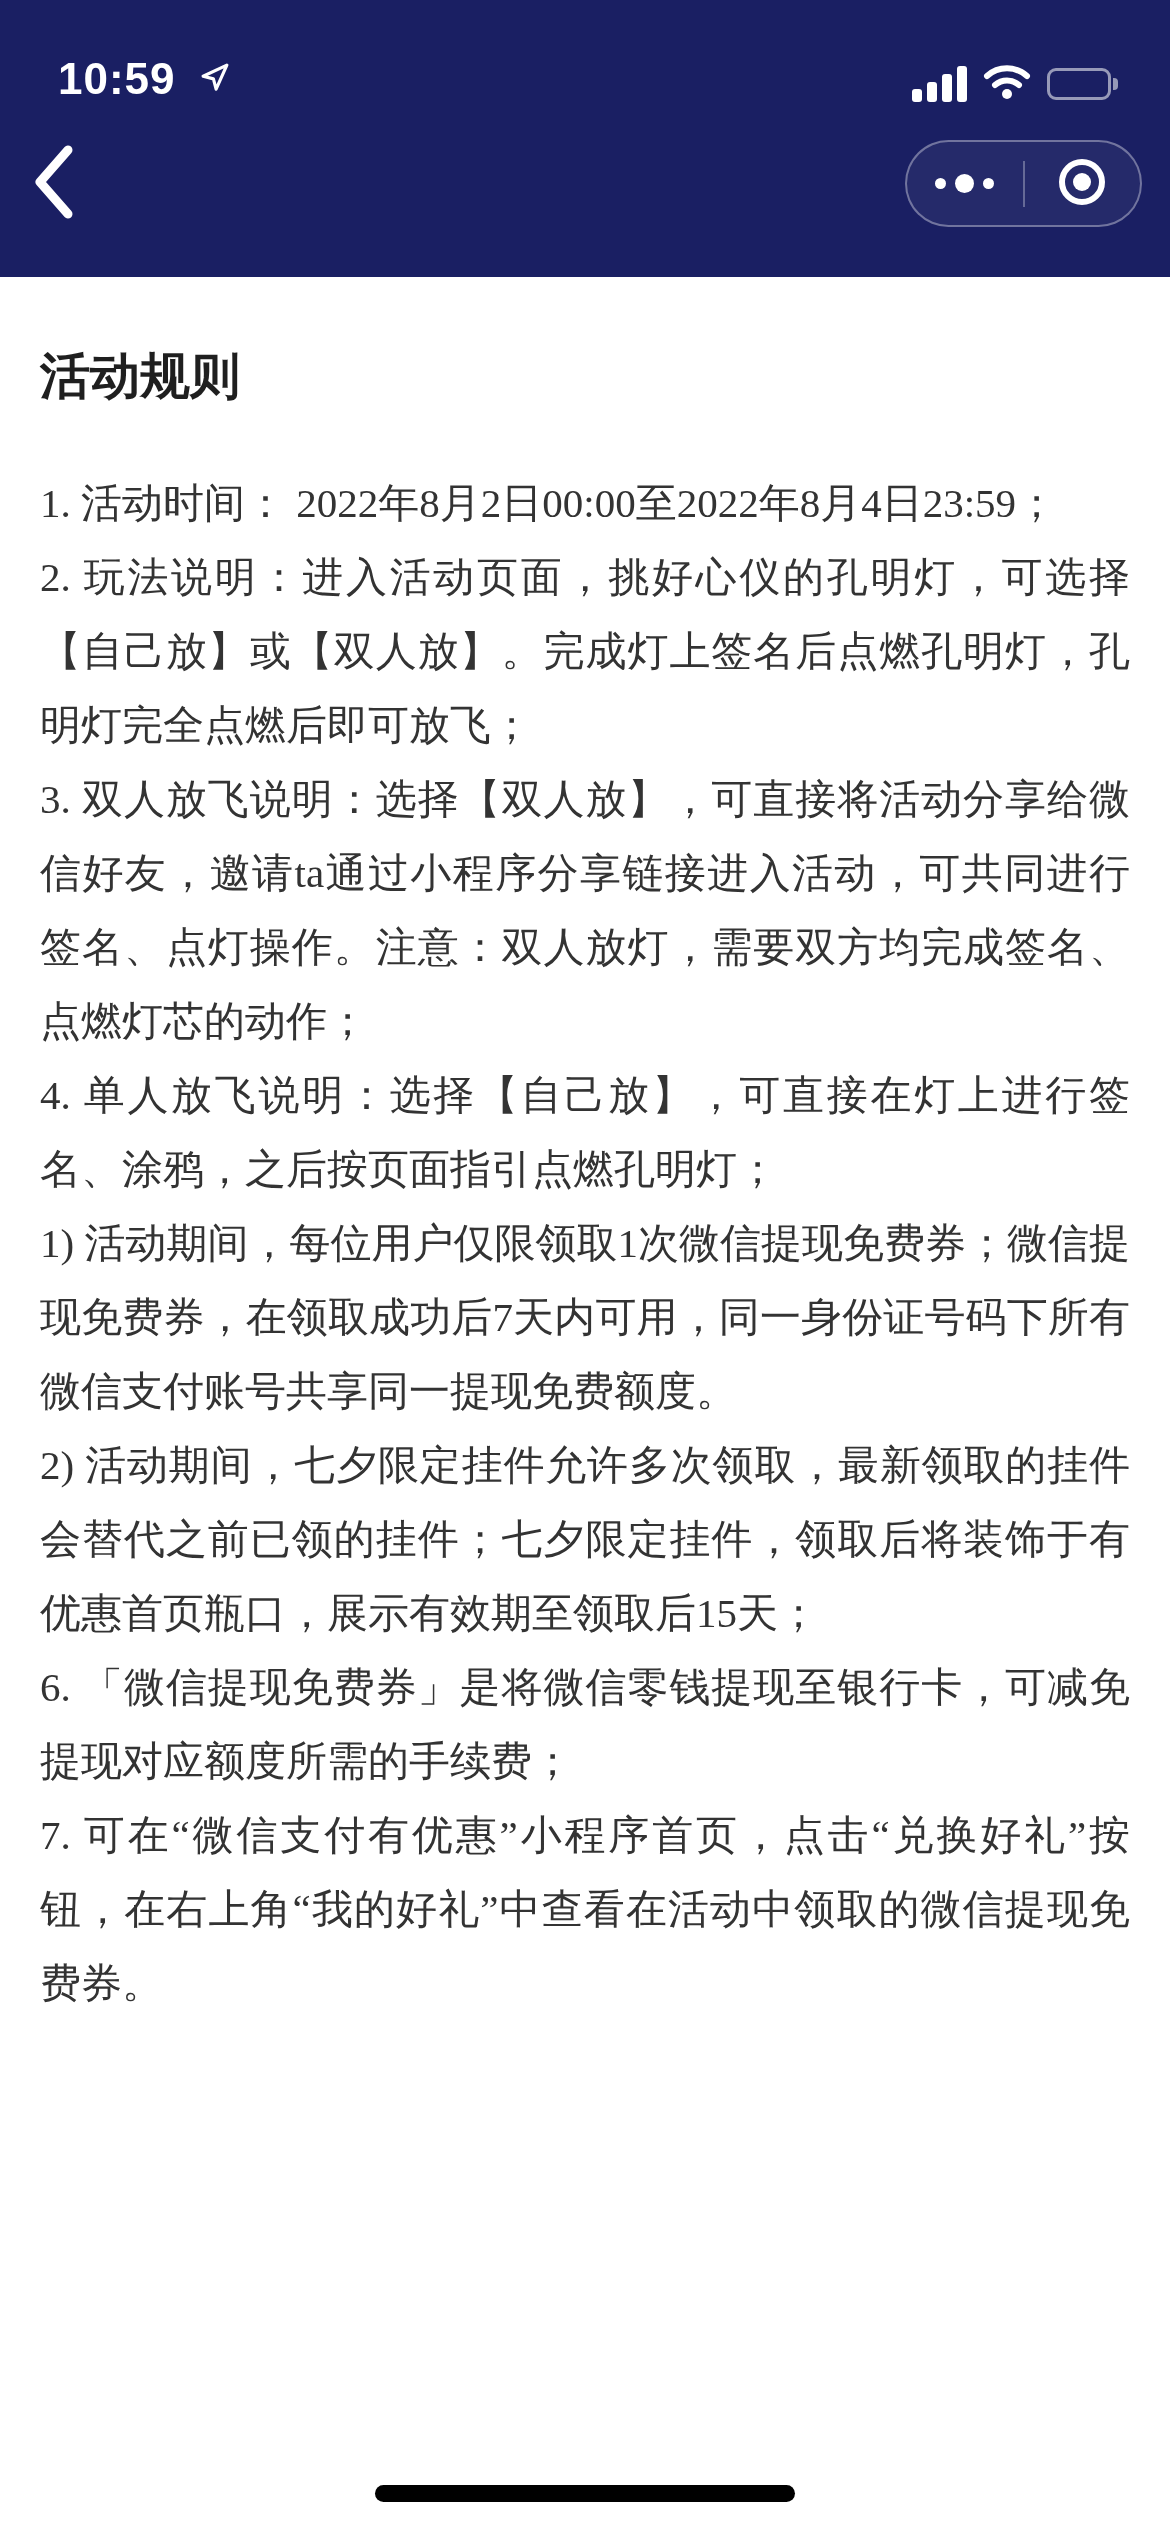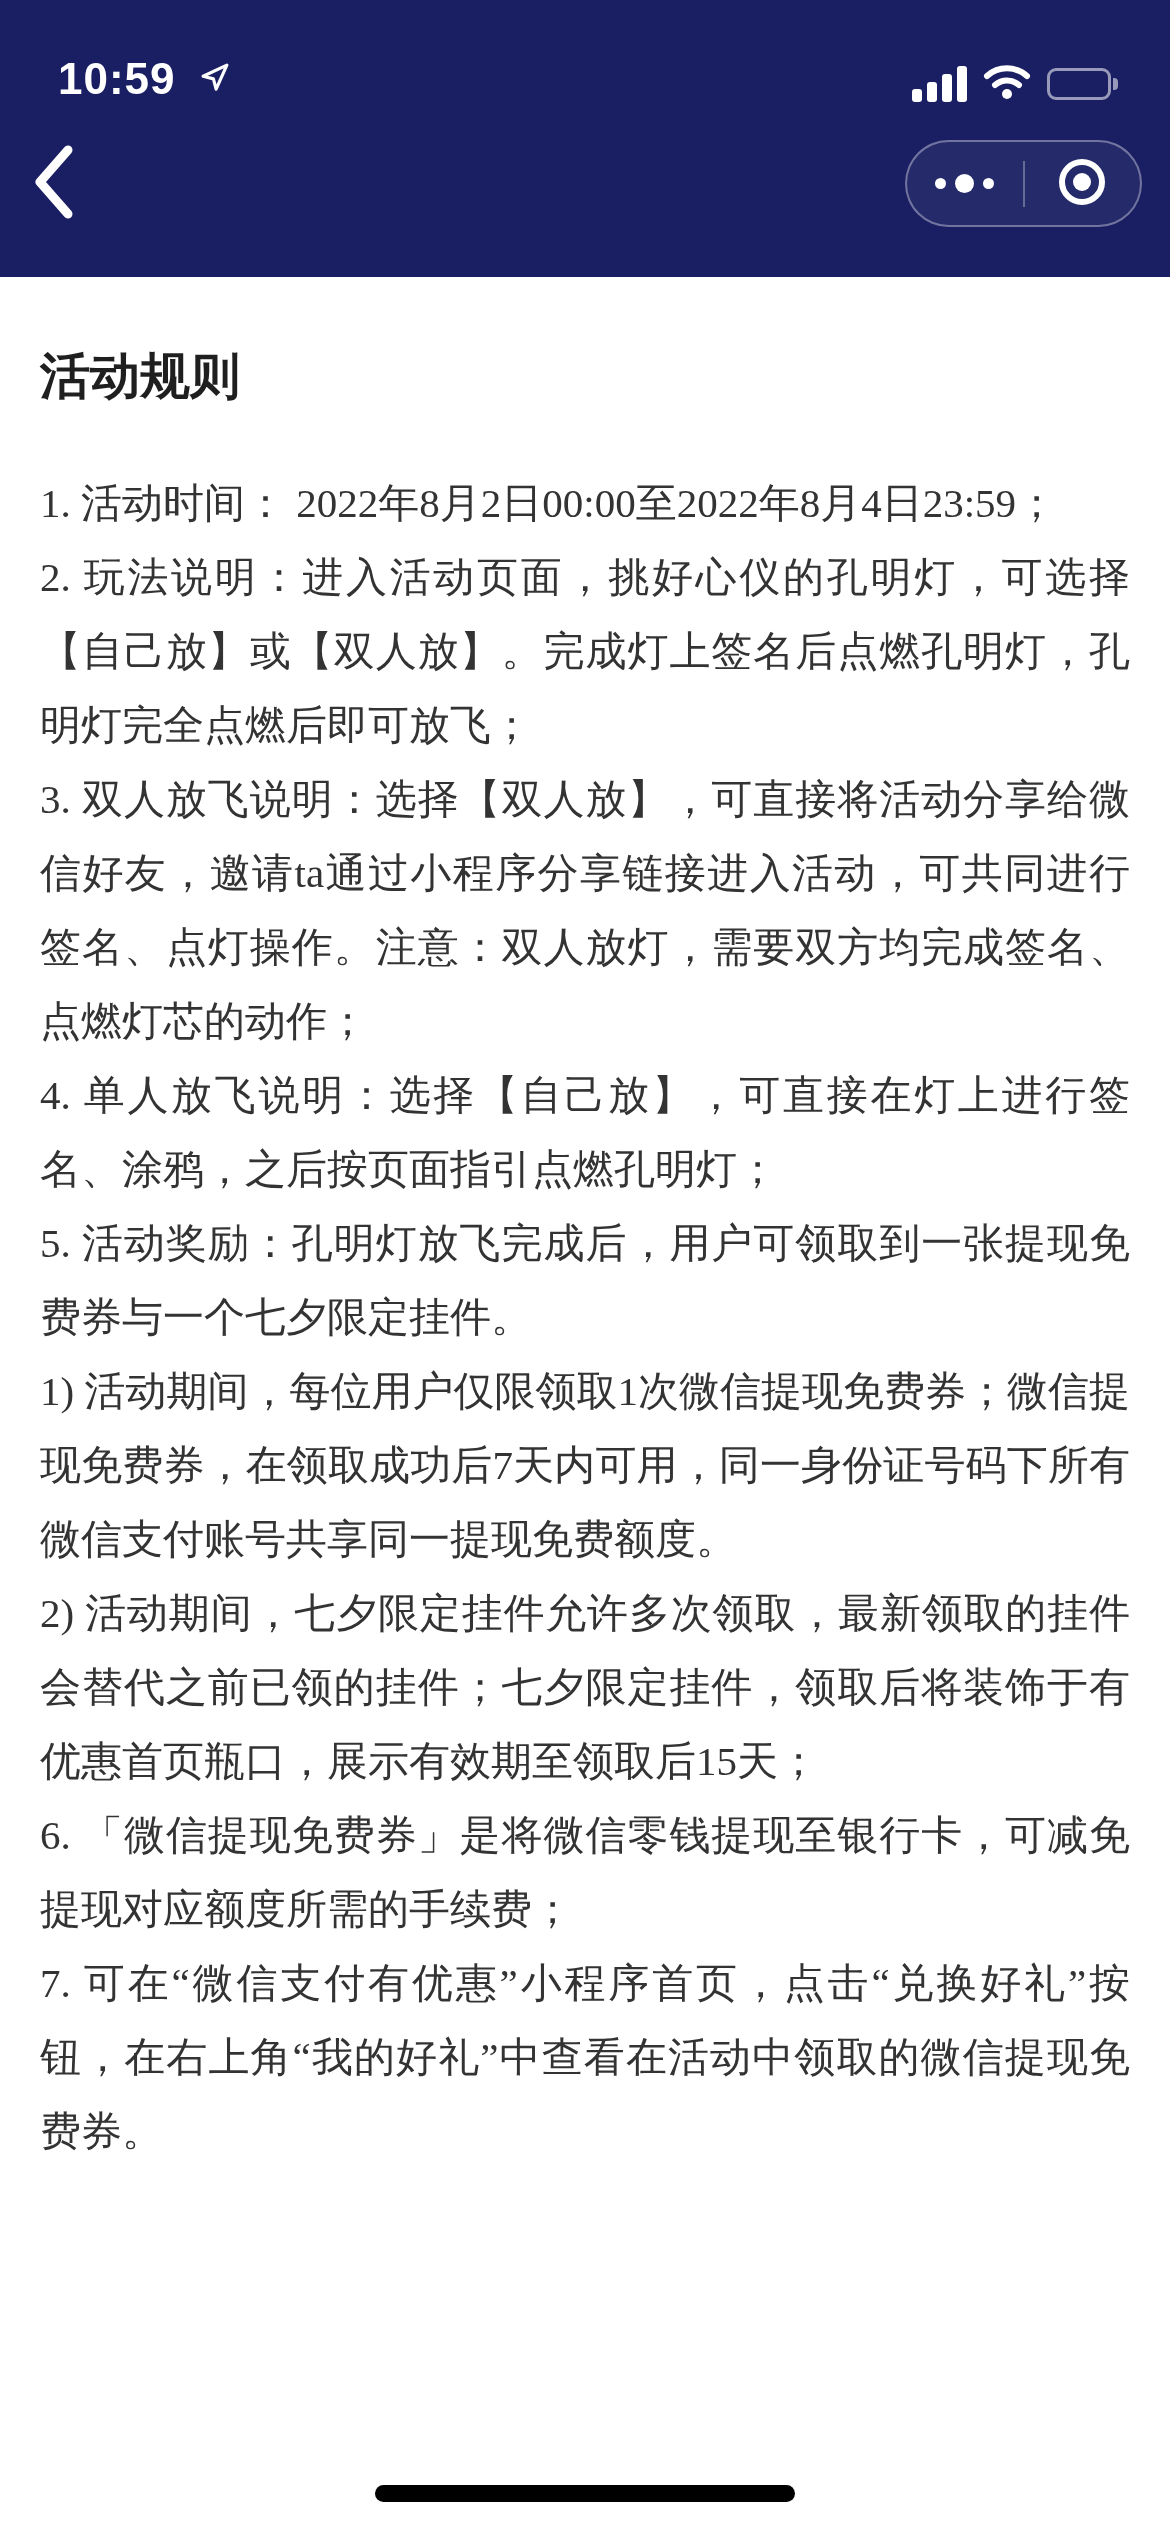--- a/index.html
+++ b/index.html
@@ -196,21 +196,20 @@
 
   </header>
 
   <main class="content">
     <h1 class="page-title">活动规则</h1>
     <div class="rules">
         <p>1. 活动时间： 2022年8月2日00:00至2022年8月4日23:59；</p>
         <p>2. 玩法说明：进入活动页面，挑好心仪的孔明灯，可选择【自己放】或【双人放】。完成灯上签名后点燃孔明灯，孔明灯完全点燃后即可放飞；</p>
         <p>3. 双人放飞说明：选择【双人放】，可直接将活动分享给微信好友，邀请ta通过小程序分享链接进入活动，可共同进行签名、点灯操作。注意：双人放灯，需要双方均完成签名、点燃灯芯的动作；</p>
         <p>4. 单人放飞说明：选择【自己放】，可直接在灯上进行签名、涂鸦，之后按页面指引点燃孔明灯；</p>
-        <p>5. 活动奖励：孔明灯放飞完成后，用户可领取到一张提现免费券与一个七夕限定挂件。</p>
         <p>1) 活动期间，每位用户仅限领取1次微信提现免费券；微信提现免费券，在领取成功后7天内可用，同一身份证号码下所有微信支付账号共享同一提现免费额度。</p>
         <p>2) 活动期间，七夕限定挂件允许多次领取，最新领取的挂件会替代之前已领的挂件；七夕限定挂件，领取后将装饰于有优惠首页瓶口，展示有效期至领取后15天；</p>
         <p>6. 「微信提现免费券」是将微信零钱提现至银行卡，可减免提现对应额度所需的手续费；</p>
         <p>7. 可在“微信支付有优惠”小程序首页，点击“兑换好礼”按钮，在右上角“我的好礼”中查看在活动中领取的微信提现免费券。</p>
       </div>
   </main>
 
   <div class="home-indicator"></div>
 
 </div>

